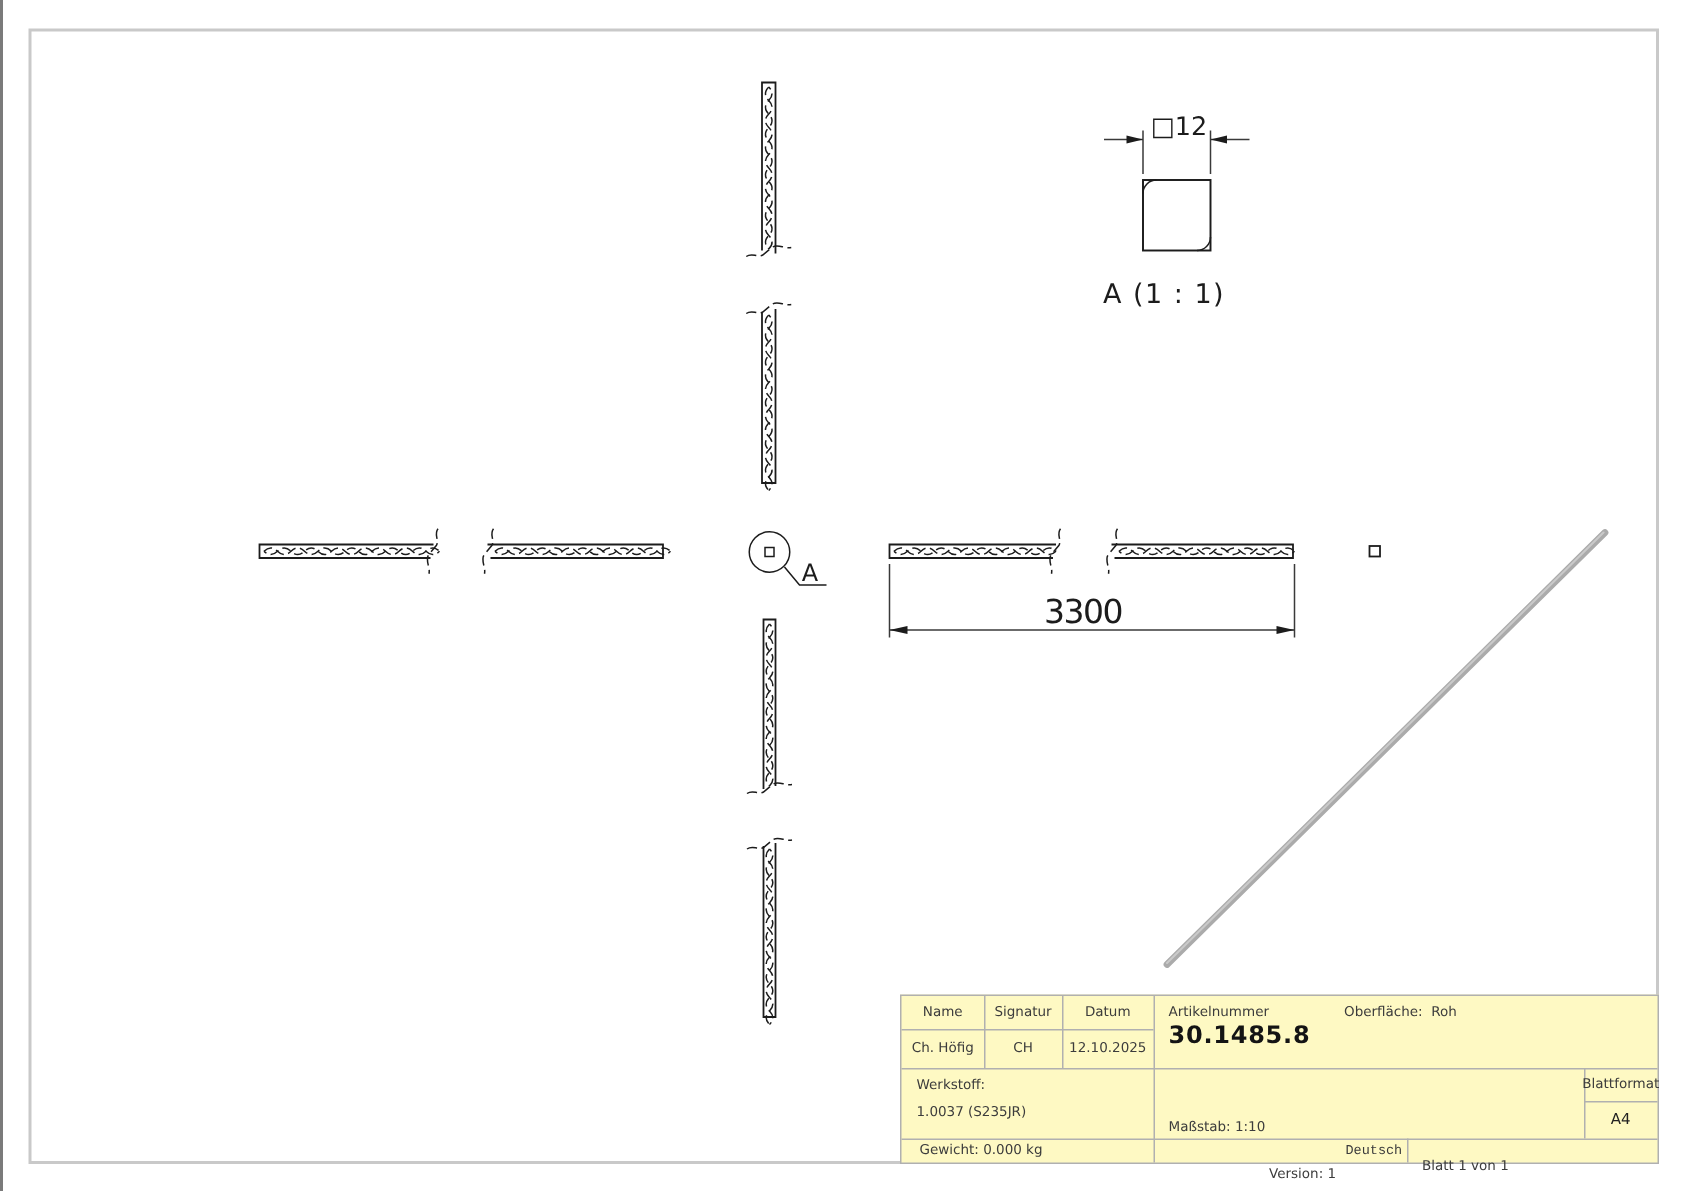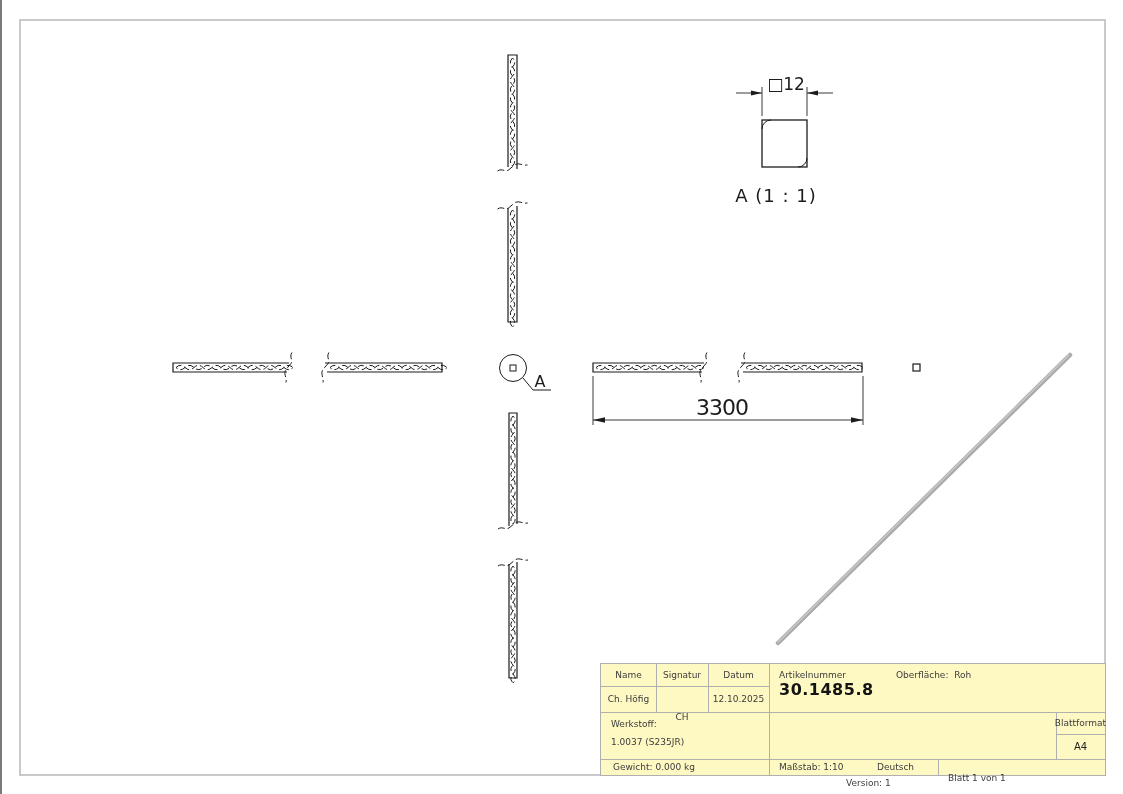--- a/index.html
+++ b/index.html
@@ -117,31 +117,31 @@
   <div class="vl" style="left:337px;top:95px;height:16px;"></div>
   <div class="hl" style="left:0;top:22px;width:168px;"></div>
   <div class="hl" style="left:0;top:48px;width:504px;"></div>
   <div class="hl" style="left:455px;top:70px;width:49px;"></div>
   <div class="hl" style="left:0;top:95px;width:504px;"></div>
 
   <div class="cell" style="left:0;top:0;width:55px;height:22px;">Name</div>
   <div class="cell" style="left:55px;top:0;width:52px;height:22px;">Signatur</div>
   <div class="cell" style="left:107px;top:0;width:61px;height:22px;">Datum</div>
   <div class="cell" style="left:0;top:22px;width:55px;height:26px;">Ch. Höfig</div>
-  <div class="cell" style="left:55px;top:40px;width:52px;height:26px;">CH</div>
+  <div class="cell" style="left:55px;top:22px;width:52px;height:26px;">CH</div>
   <div class="cell" style="left:107px;top:22px;width:61px;height:26px;">12.10.2025</div>
 
   <div class="lab" style="left:178px;top:7px;">Artikelnummer</div>
   <div class="lab" style="left:295px;top:7px;">Oberfläche:  Roh</div>
   <div class="artnr">30.1485.8</div>
 
   <div class="lab" style="left:10px;top:56px;">Werkstoff:</div>
   <div class="lab" style="left:10px;top:74px;text-align:center;">1.0037 (S235JR)</div>
 
   <div class="cell" style="left:455px;top:48px;width:49px;height:22px;">Blattformat</div>
   <div class="cell a4" style="left:455px;top:70px;width:49px;height:25px;">A4</div>
 
   <div class="lab" style="left:12px;top:99px;">Gewicht: 0.000 kg</div>
-  <div class="lab" style="left:178px;top:99px;">Maßstab: 1:10</div>
+  <div class="lab" style="left:178px;top:84px;">Maßstab: 1:10</div>
   <div class="lab" style="left:245px;top:115px;">Version: 1</div>
-  <div class="lab" style="left:276px;top:99px;">Deutsch</div>
+  <div class="lab" style="left:296px;top:99px;font-family:Liberation Mono, monospace;">Deutsch</div>
   <div class="lab" style="left:347px;top:99px;margin-top:11px;">Blatt 1 von 1</div>
 </div>
 
 </body></html>

